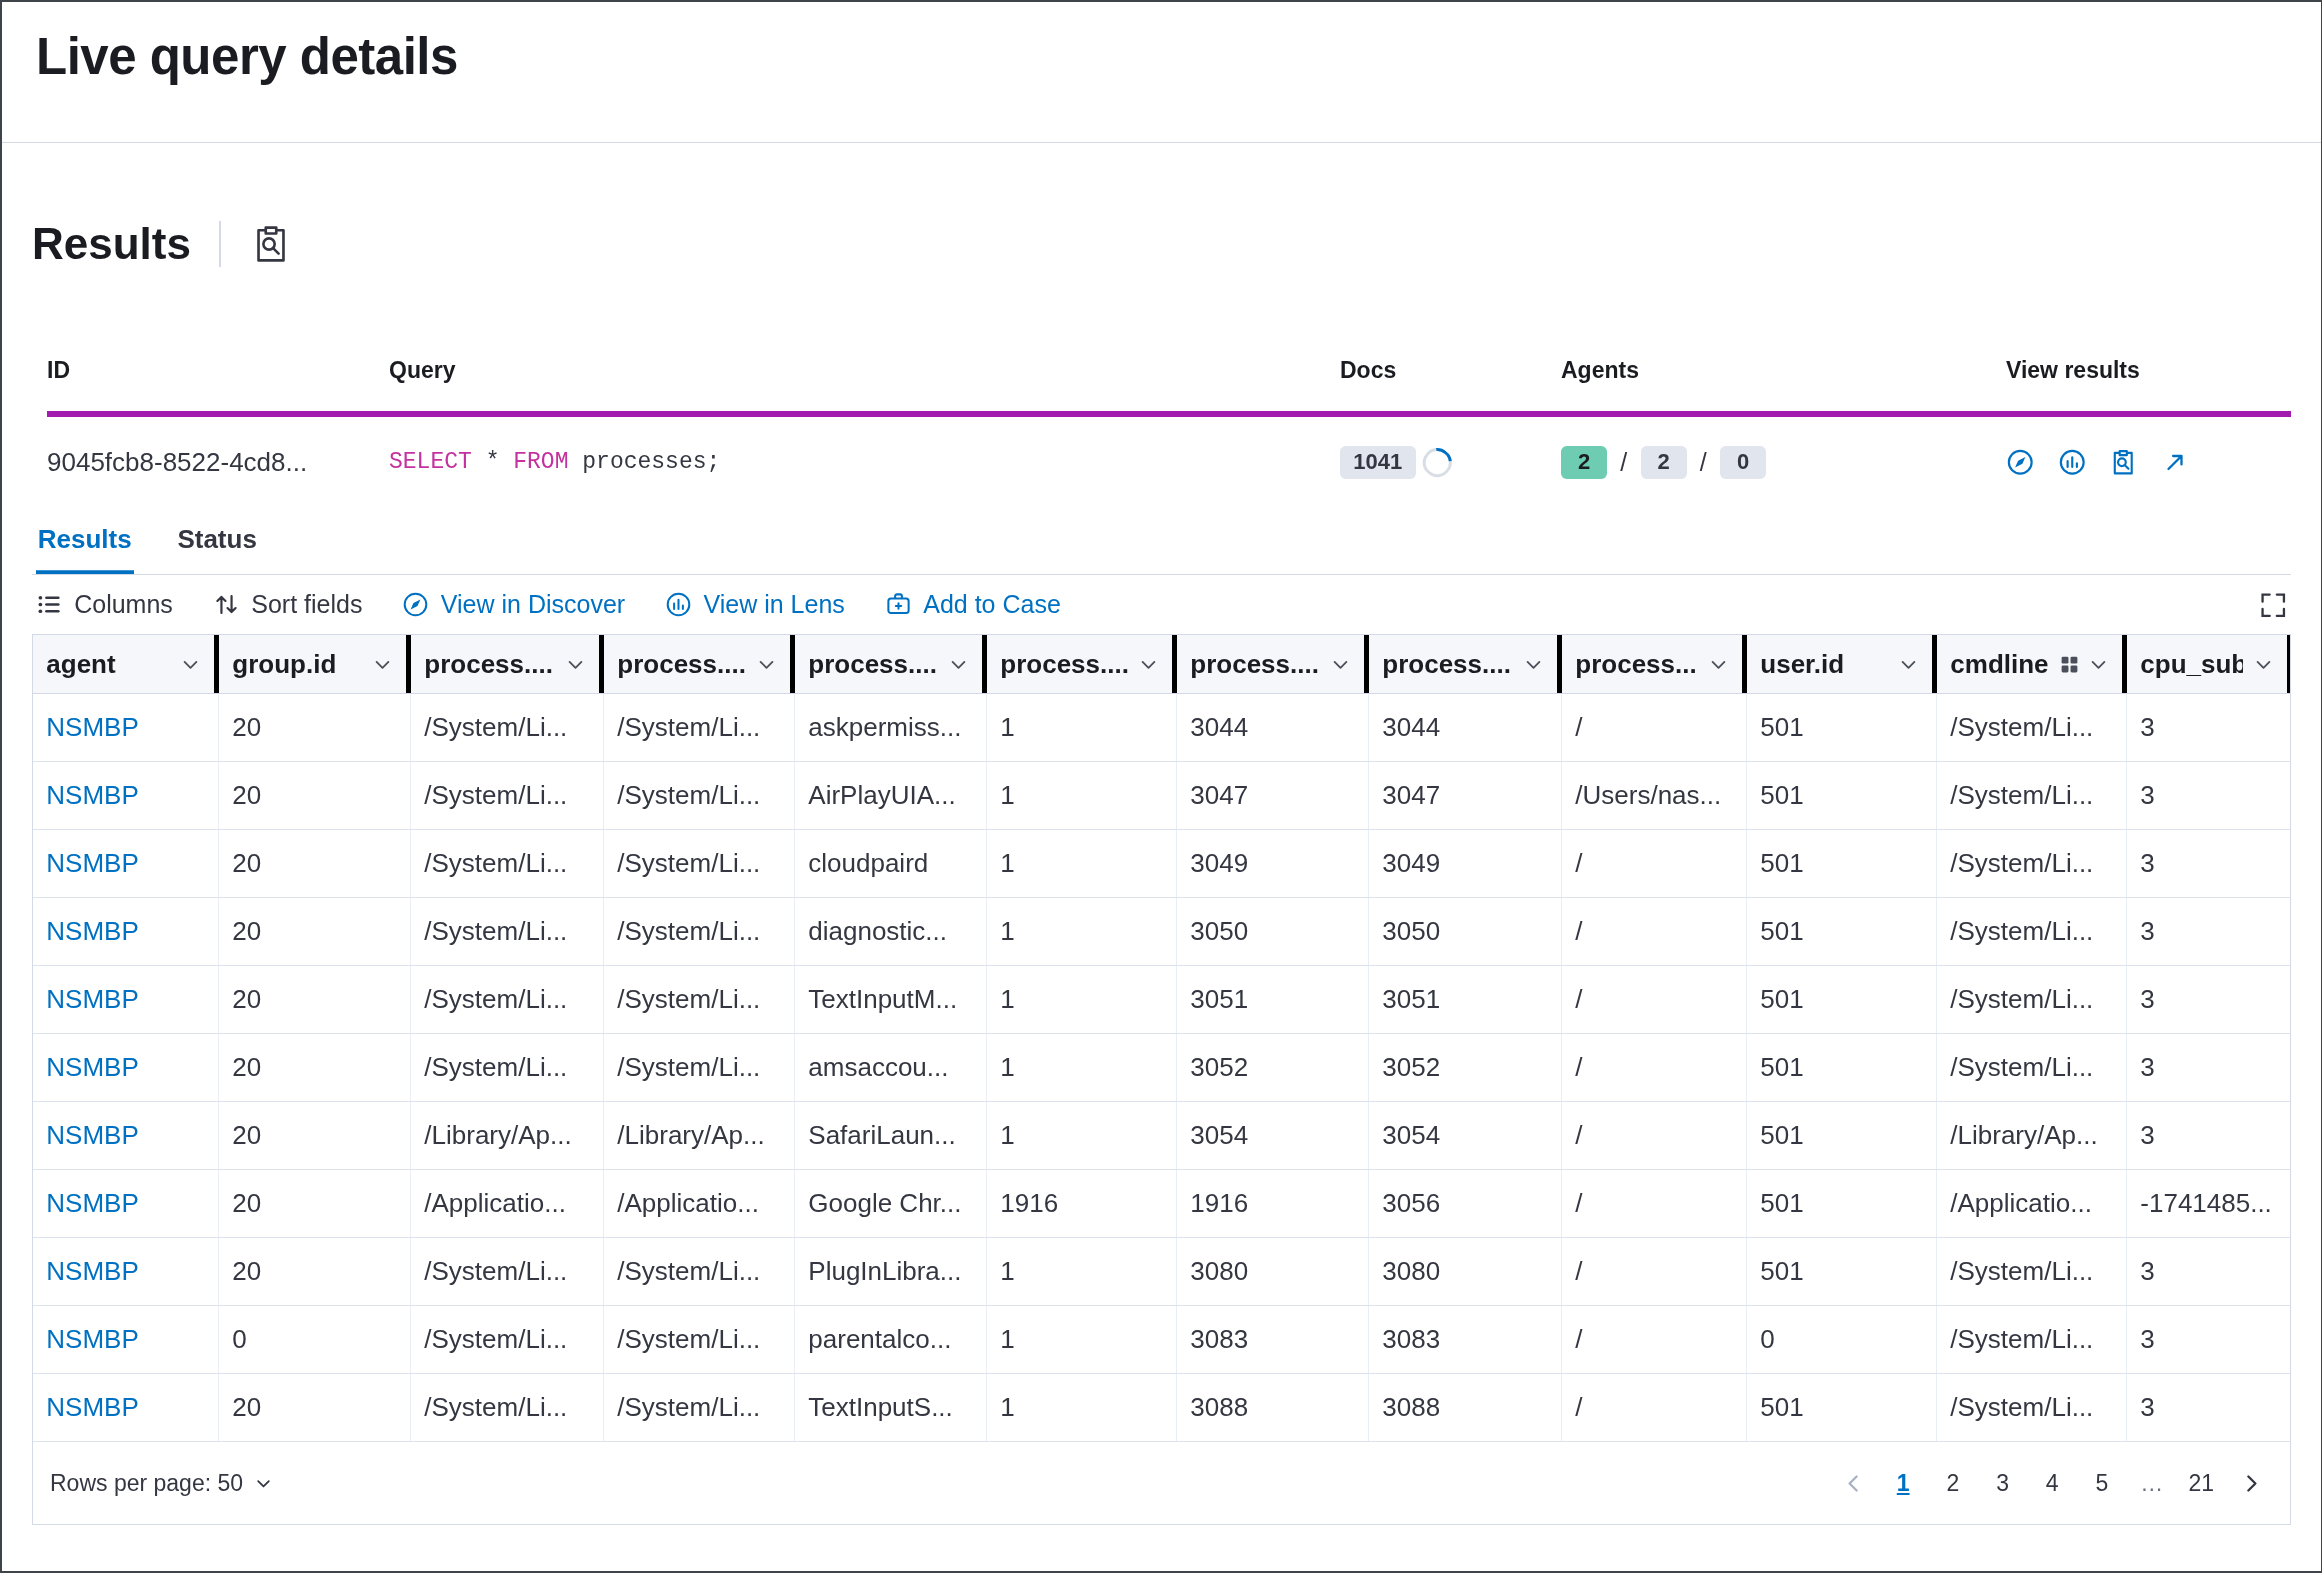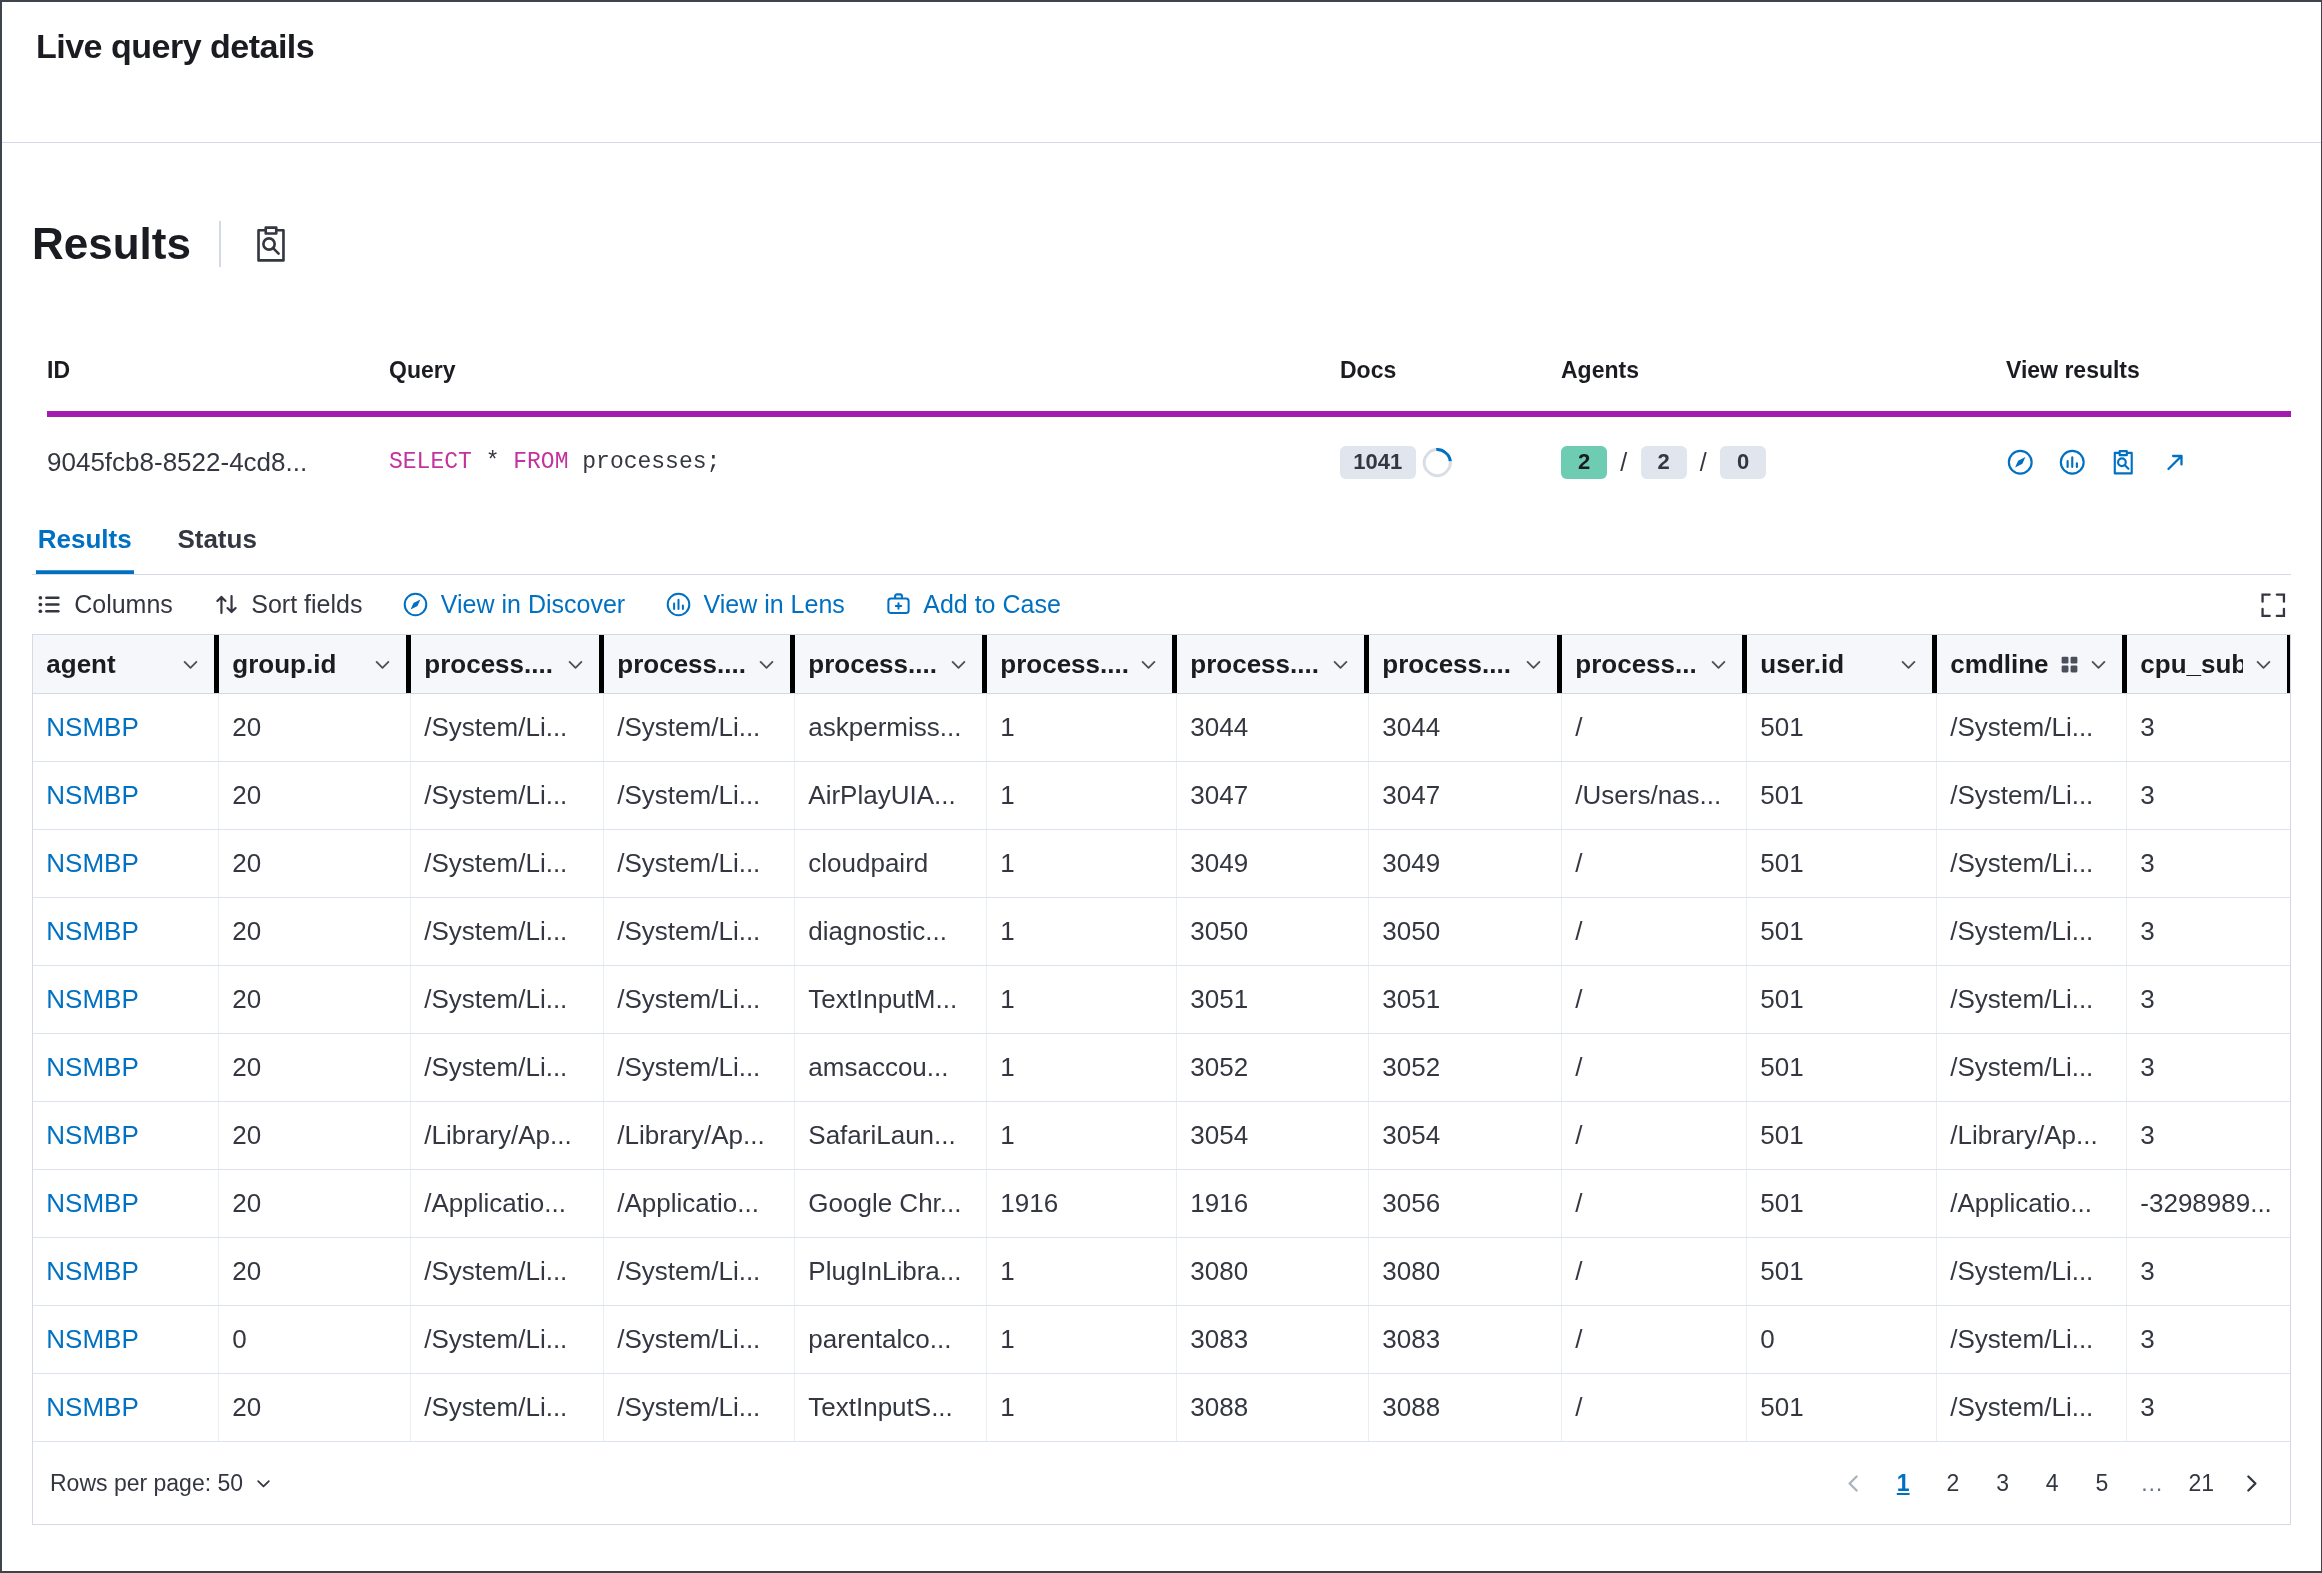--- a/index.html
+++ b/index.html
@@ -10,21 +10,21 @@
     color:#343741;
   }
   .page {
     width:2323px; height:1573px;
     border:2.9px solid #3f434a;
     background:#fff;
     overflow:hidden;
   }
   
   .header { height:141px; padding:25px 34px 0; border-bottom:1.9px solid #d3dae6; background:#fff; }
-  .page-title { font-size:34px; font-weight:700; color:#1a1c21; letter-spacing:-0.5px; }
+  .page-title { font-size:51px; font-weight:700; color:#1a1c21; letter-spacing:-0.5px; }
 
   .main { padding:0 30px; }
 
   
   .results-heading { margin-top:76px; display:flex; align-items:center; }
   .results-title { font-size:44px; font-weight:700; color:#1a1c21; }
   .heading-divider { width:1.9px; height:46px; background:#d3dae6; margin:0 28.5px; }
   .inspect-btn { color:#343741; display:flex; align-items:center; cursor:pointer; background:none; border:none; }
 
   
@@ -462,21 +462,21 @@
             <div class="g-cell" style="width: 192px;">20</div>
             <div class="g-cell" style="width: 193px;">/Applicatio...</div>
             <div class="g-cell" style="width: 191px;">/Applicatio...</div>
             <div class="g-cell" style="width: 192px;">Google Chr...</div>
             <div class="g-cell" style="width: 190px;">1916</div>
             <div class="g-cell" style="width: 192px;">1916</div>
             <div class="g-cell" style="width: 193px;">3056</div>
             <div class="g-cell" style="width: 185px;">/</div>
             <div class="g-cell" style="width: 190px;">501</div>
             <div class="g-cell" style="width: 190px;">/Applicatio...</div>
-            <div class="g-cell" style="width: 165px;">-3298989...</div>
+            <div class="g-cell" style="width: 165px;">-1741485...</div>
           </div>
           <div class="g-row">
             <div class="g-cell g-link" style="width: 186px;">NSMBP</div>
             <div class="g-cell" style="width: 192px;">20</div>
             <div class="g-cell" style="width: 193px;">/System/Li...</div>
             <div class="g-cell" style="width: 191px;">/System/Li...</div>
             <div class="g-cell" style="width: 192px;">PlugInLibra...</div>
             <div class="g-cell" style="width: 190px;">1</div>
             <div class="g-cell" style="width: 192px;">3080</div>
             <div class="g-cell" style="width: 193px;">3080</div>

